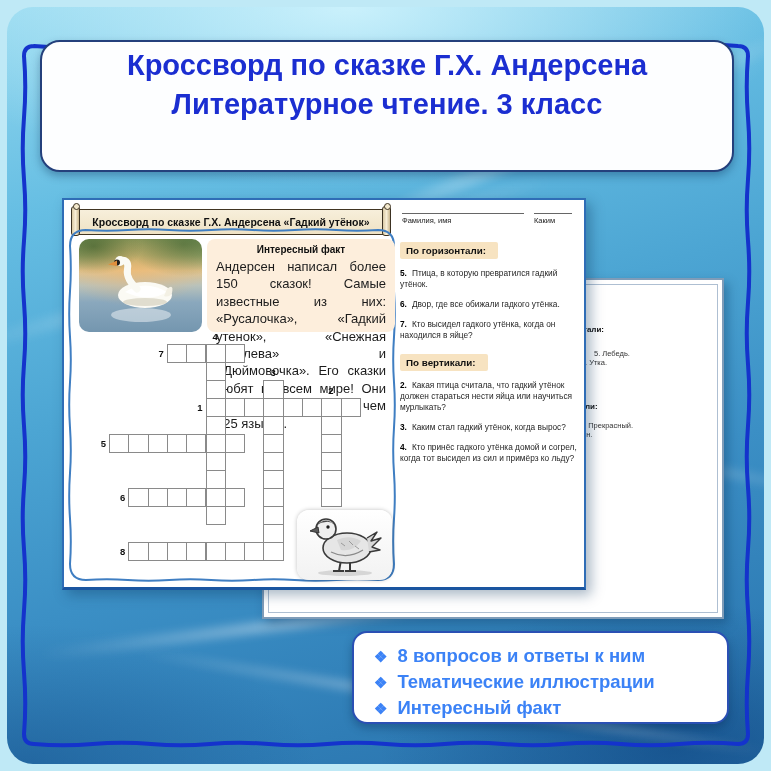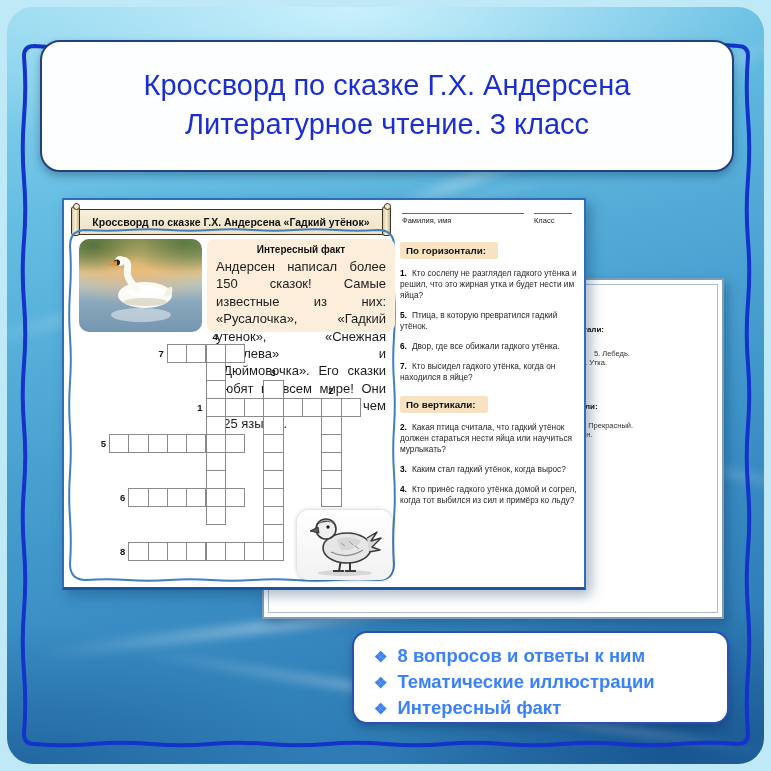--- a/index.html
+++ b/index.html
@@ -11,21 +11,21 @@
     background:
       radial-gradient(420px 210px at 88% 98%, rgba(8,60,120,.55), transparent 70%),
       radial-gradient(420px 200px at 2% 100%, rgba(15,70,130,.45), transparent 70%),
       radial-gradient(620px 250px at 45% 0%, rgba(215,247,255,.85), transparent 72%),
       linear-gradient(165deg,#93d8ef 0%,#66bee3 22%,#4ca5d3 45%,#3b8fc5 65%,#2f7db6 85%,#2a71ab 100%);}
   .streak{position:absolute;background:linear-gradient(90deg,transparent,rgba(255,255,255,.7),transparent);
     filter:blur(4px);opacity:.55;}
   
   .titleBox{left:40px;top:40px;width:694px;height:132px;background:#fdfeff;border:2.5px solid #24407c;
     border-radius:20px;box-shadow:0 4px 8px rgba(10,40,80,.35);text-align:center;
-    color:#1b2ed1;font-weight:normal;font-size:29px;line-height:39px;padding-top:24px;box-sizing:border-box;}
+    color:#1b2ed1;font-weight:bold;font-size:29px;line-height:39px;padding-top:4px;box-sizing:border-box;}
   
   .backPage{left:262px;top:278px;width:458px;height:337px;background:#fff;border:2px solid #7f9cb8;
     box-shadow:4px 5px 10px rgba(10,50,90,.35);}
   .backInner{position:absolute;inset:4px;border:1px solid #aebfd2;}
   .frag{position:absolute;font-size:7.5px;color:#333;white-space:nowrap;}
   .frag.b{font-weight:bold;color:#111;font-size:8px;}
   .frontPage{left:62px;top:198px;width:520px;height:387px;background:#fff;border:2px solid #2f6db6;
     border-bottom:3px solid #1a55a0;box-shadow:5px 5px 12px rgba(10,50,90,.35);box-sizing:content-box;}
   
   .banner{left:11px;top:9px;width:312px;height:26px;background:linear-gradient(180deg,#f7efdb,#efe2c4);
@@ -212,35 +212,34 @@
       <path d="M20,15 Q29,6 38,15 Q33,11 29,12 Q24,12 20,15 Z" fill="#4a4a4a"></path>
       <path d="M13,21 L21,17 L22,23 Z" fill="#5a5a5a" stroke="#333" stroke-width="1"></path>
       <circle cx="31" cy="17" r="1.7" fill="#1e1e1e"></circle>
       <path d="M44,33 L48,36 M52,31 L56,35 M58,36 L62,39" stroke="#9a9a9a" stroke-width="1"></path>
     </svg>
   </div>
 
   <div class="abs nameLine" style="left:338px;top:13px;width:122px;"></div>
   <div class="abs smallLabel" style="left:338px;top:16px;width:122px;">Фамилия,  имя</div>
   <div class="abs nameLine" style="left:470px;top:13px;width:38px;"></div>
-  <div class="abs smallLabel" style="left:470px;top:16px;width:38px;">Класс</div>
+  <div class="abs smallLabel" style="left:470px;top:16px;width:38px;">Каким</div>
 
   <div class="abs rightCol">
     <div class="pill">По горизонтали:</div>
     <div id="acrossList">
-        <div class="q"><span class="qn">1.</span><span>Кто сослепу не разглядел гадкого утёнка и решил, что  это жирная утка и будет нести им яйца?</span></div>
         <div class="q"><span class="qn">5.</span><span>Птица, в которую превратился гадкий утёнок.</span></div>
         <div class="q"><span class="qn">6.</span><span>Двор, где все обижали гадкого утёнка.</span></div>
         <div class="q"><span class="qn">7.</span><span>Кто высидел гадкого утёнка, когда он находился в яйце?</span></div>
       </div>
     <div class="pill" style="margin-top:4px;">По вертикали:</div>
     <div id="downList">
         <div class="q"><span class="qn">2.</span><span>Какая птица считала, что гадкий утёнок должен стараться нести яйца или научиться мурлыкать?</span></div>
         <div class="q"><span class="qn">3.</span><span>Каким стал гадкий утёнок, когда вырос?</span></div>
-        <div class="q"><span class="qn">4.</span><span>Кто принёс гадкого утёнка домой и согрел, когда тот выбился из сил и примёрз ко льду?</span></div>
+        <div class="q"><span class="qn">4.</span><span>Кто принёс гадкого утёнка домой и согрел, когда тот высидел из сил и примёрз ко льду?</span></div>
       </div>
   </div>
 </div>
 
 <div class="abs titleBox">
   <div>Кроссворд по сказке Г.Х. Андерсена</div>
   <div>Литературное чтение. 3 класс</div>
 </div>
 
 <div class="abs featBox">

